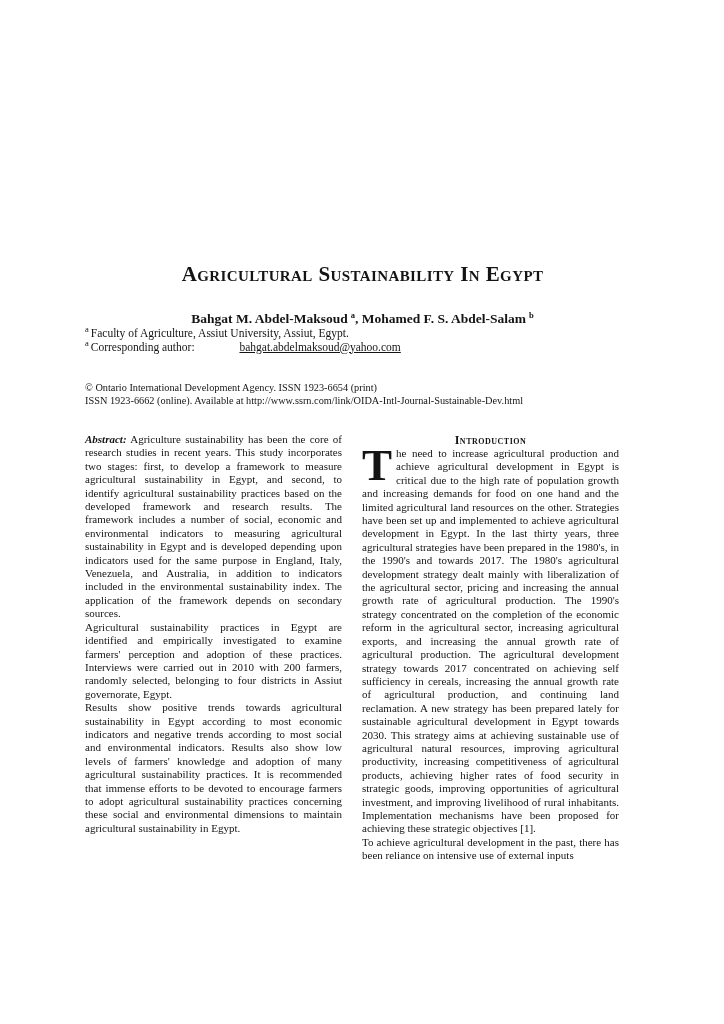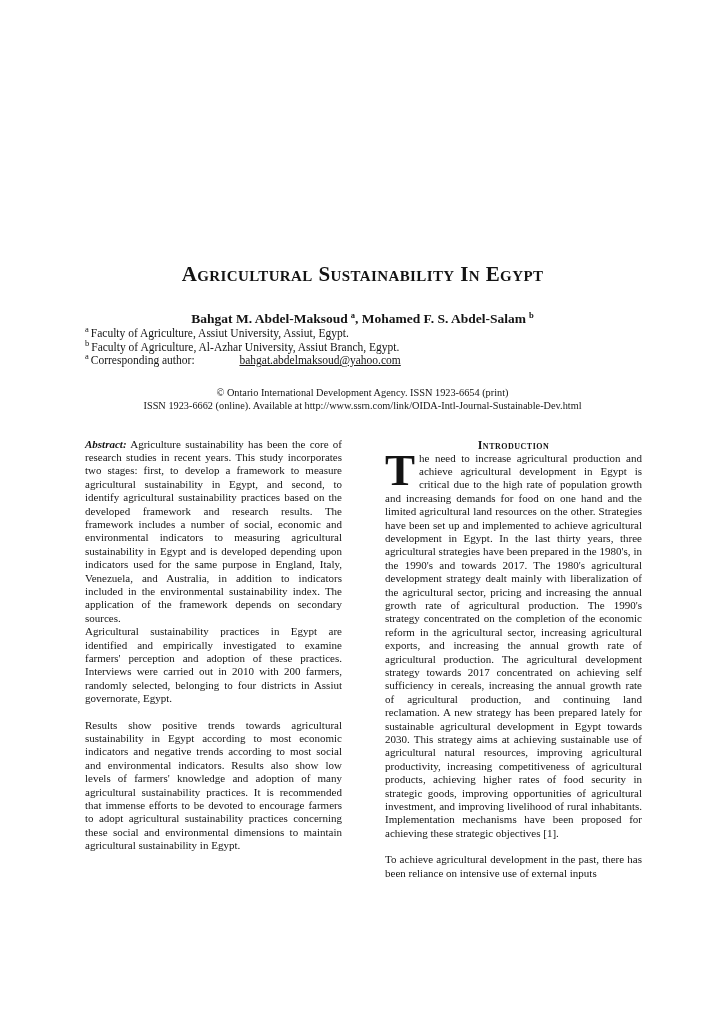--- a/index.html
+++ b/index.html
@@ -44,40 +44,39 @@
     font-size: 11.5px;
     line-height: 13.5px;
   }
   .affil sup, .correspondence sup { margin-right: 2px; }
   .correspondence .email {
     text-decoration: underline;
     color: #141414;
     margin-left: 42px;
   }
   .imprint {
-    margin-top: 18px;
-    text-align: center;
+    margin-top: 27px;
     font-size: 10.3px;
     line-height: 13px;
   }
   
   .columns {
     margin-top: 26px;
     display: flex;
-    gap: 43px;
+    gap: 20px;
   }
   .col {
     width: 257px;
     flex: 0 0 257px;
     font-size: 11px;
     line-height: 13.4px;
     text-align: justify;
   }
   .col p { margin: 0; }
-  .col p.spaced { margin-top: 13px; }
+  .col p.spaced { }
   .abstract-label, .keywords-label {
     font-weight: bold;
     font-style: italic;
   }
   .intro-heading {
     text-align: center;
     font-weight: bold;
     font-size: 12px;
     line-height: 14px;
     font-variant: small-caps;
@@ -101,23 +100,20 @@
   <div class="title">Agricultural Sustainability In Egypt</div>
 
   <div class="authors">
     <span>Bahgat M. Abdel-Maksoud</span><sup>a</sup><span>, </span><span>Mohamed F. S. Abdel-Salam</span><sup>b</sup>
   </div>
 
   <div class="affil">
     <sup>a</sup><span>Faculty of Agriculture, Assiut University, Assiut, Egypt.</span>
   </div>
 
-  <div class="affil">
-    <sup>b</sup><span>Faculty of Agriculture, Al-Azhar University, Assiut Branch, Egypt.</span>
-  </div>
 
   <div class="correspondence">
     <sup>a</sup><span>Corresponding author: </span> <span class="email">bahgat.abdelmaksoud@yahoo.com</span>
   </div>
 
   <div class="imprint">
     <div>© Ontario International Development Agency. ISSN 1923-6654 (print)</div>
     <div>ISSN 1923-6662 (online). Available at http://www.ssrn.com/link/OIDA-Intl-Journal-Sustainable-Dev.html</div>
   </div>
 

